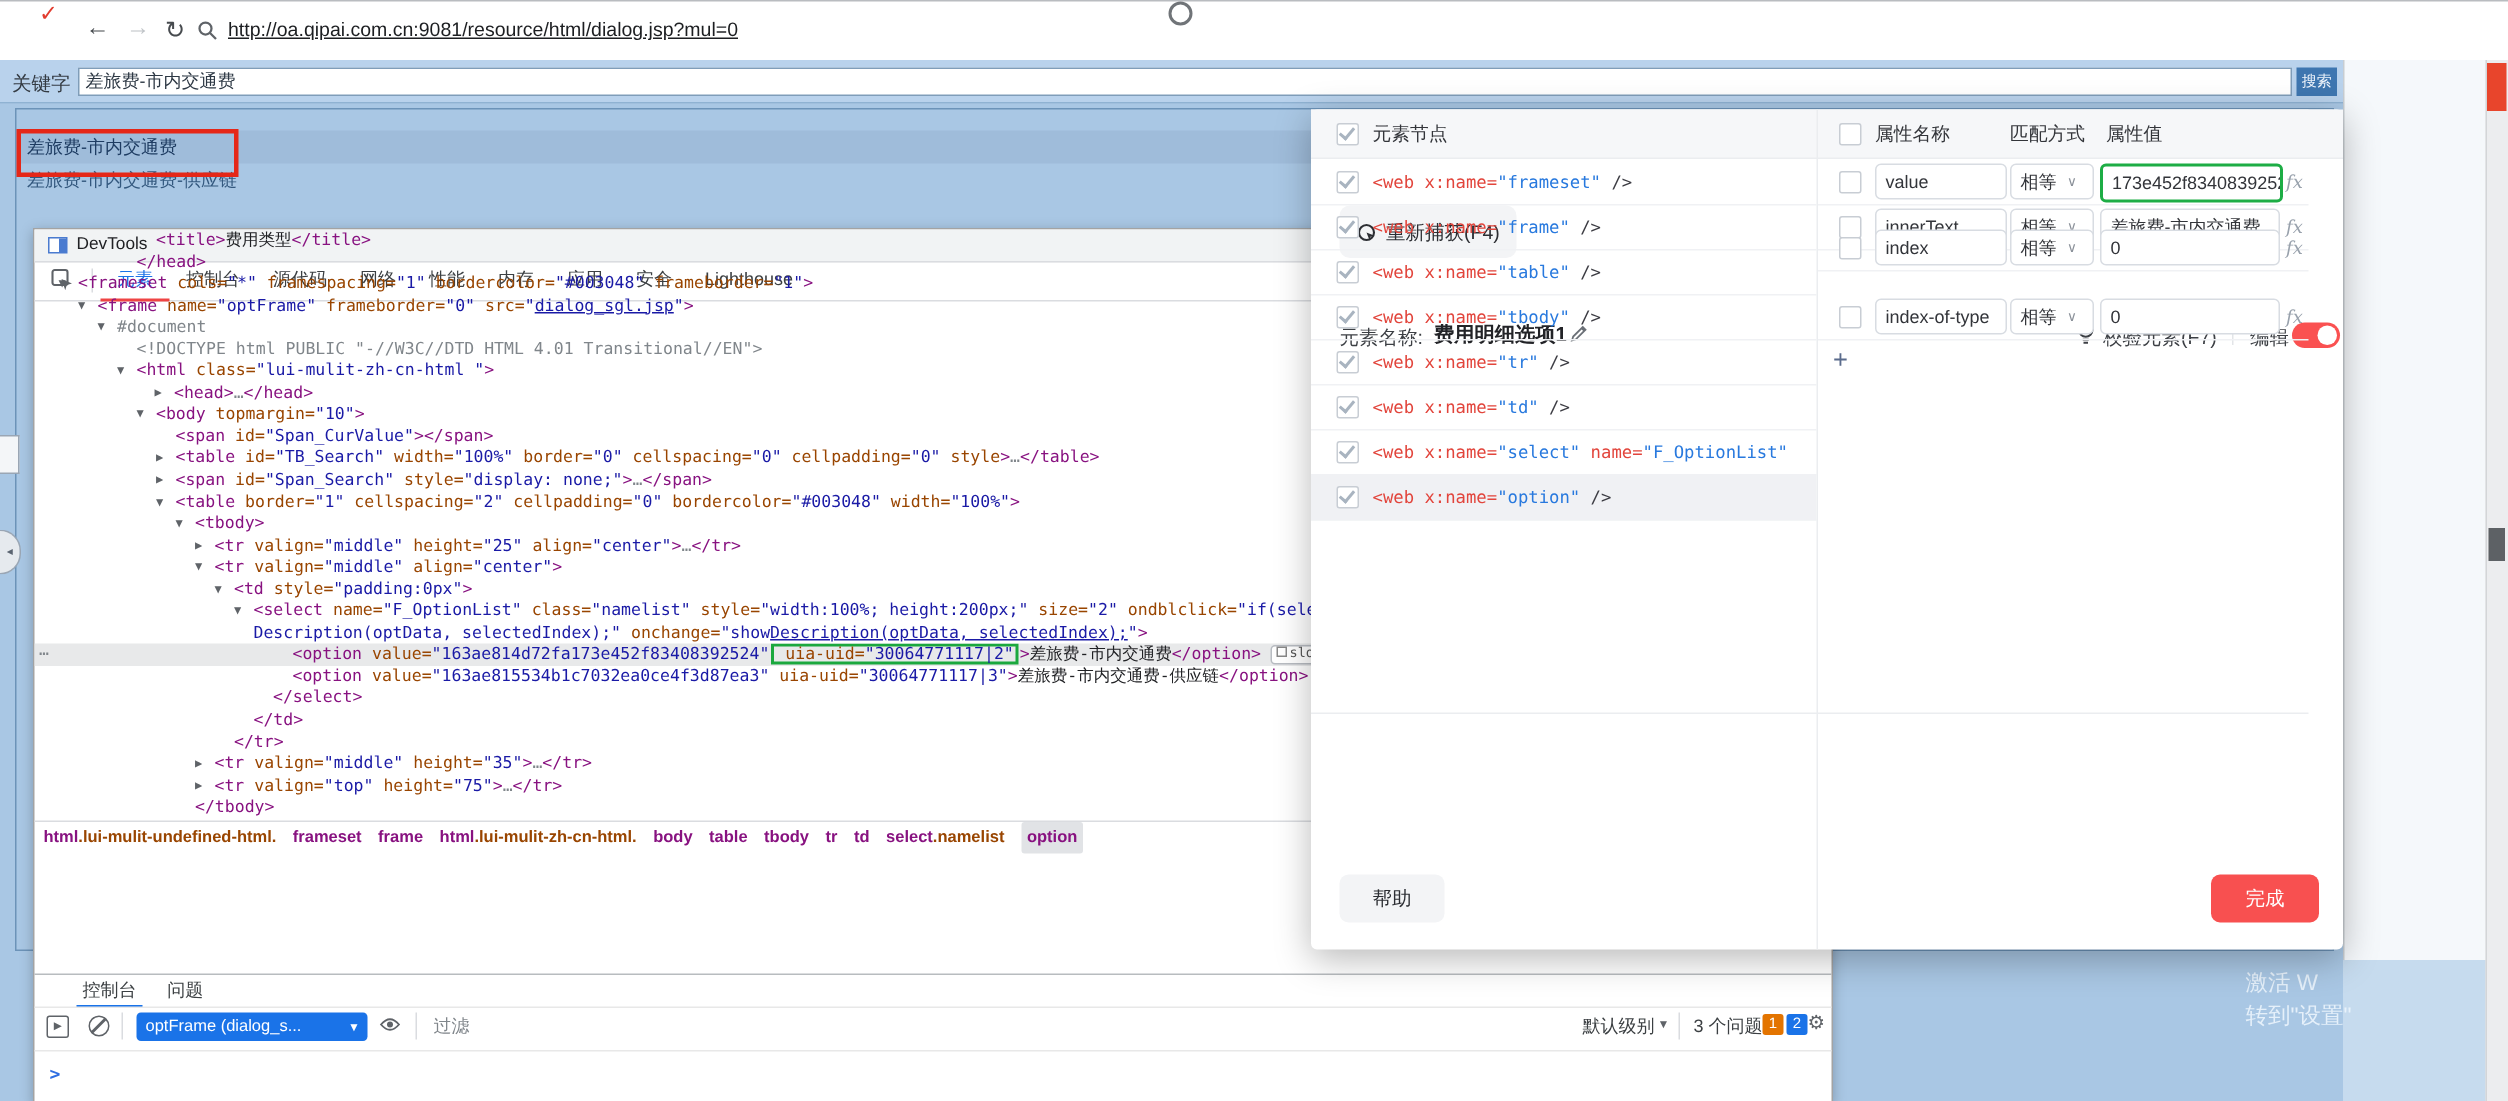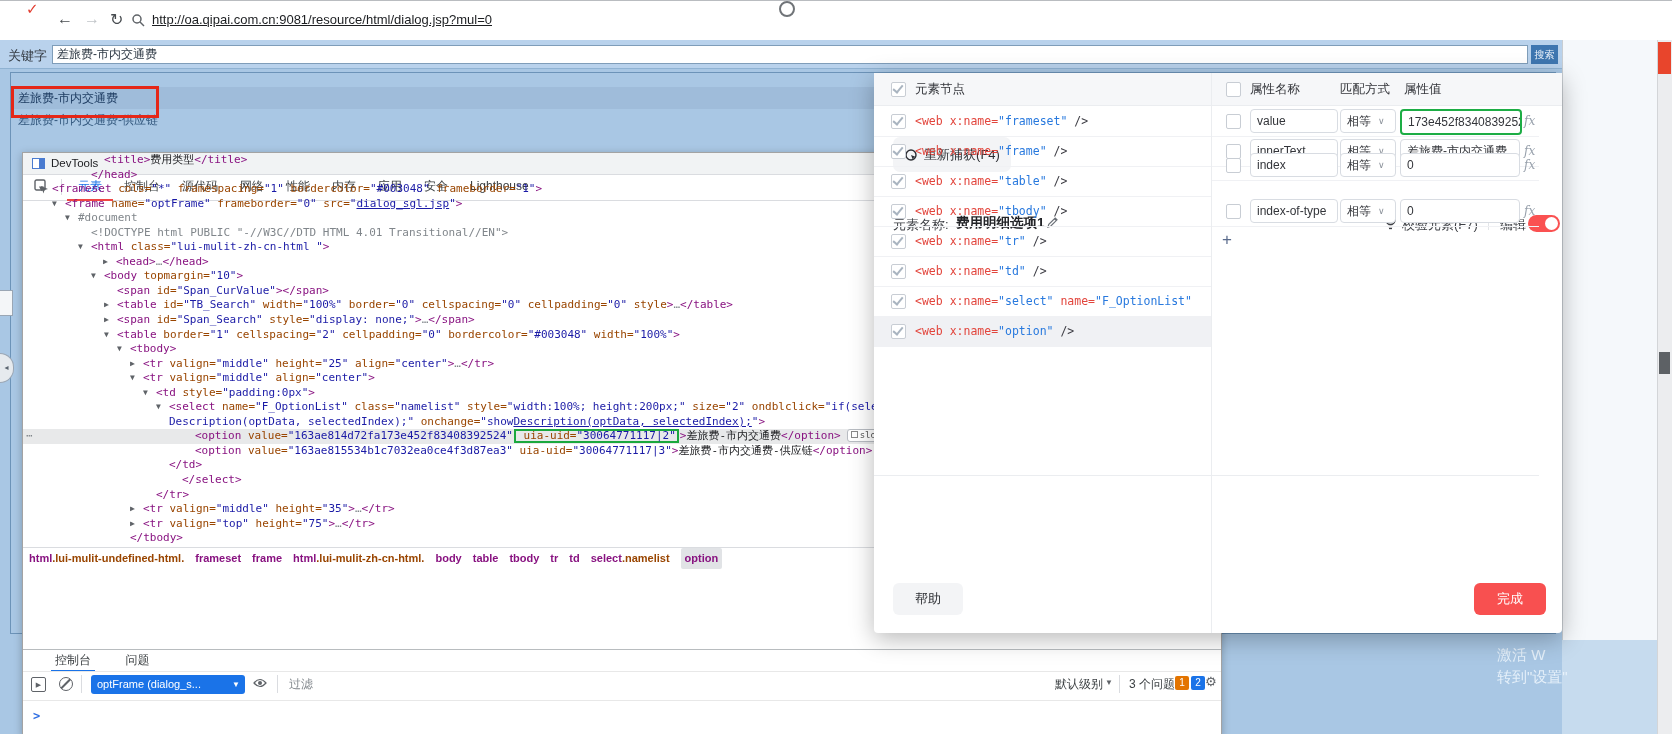--- a/index.html
+++ b/index.html
@@ -64,21 +64,21 @@
   .styles-frag{left:1076px;top:462px;font-family:"DejaVu Sans Mono",monospace;font-size:11px;color:#c0392b;}
   .drawer-x{left:1176px;top:458px;font-size:15px;color:#5f6368;}
 
   .crumbs{left:0;top:474px;width:1014px;height:22px;border-top:1px solid #dadce0;font-size:11px;line-height:21px;white-space:nowrap;overflow:hidden;padding-left:6px;}
   .crumb{display:inline-block;margin-right:11px;font-weight:bold;}
   .crumb .cb-t{color:#881280;} .crumb .cb-c{color:#994500;}
   .crumb.active{background:#e1e3e6;border-radius:2px;padding:0 4px;}
 
   .drawer-top{left:0;top:496px;width:100%;height:1px;background:#b8bcbf;}
   .ctabs{left:0;top:497px;width:100%;height:21px;}
-  .ctab{display:inline-block;font-size:12px;color:#3c4043;line-height:20px;padding:0 4px;margin-left:22px;}
+  .ctab{display:inline-block;font-size:12px;color:#3c4043;line-height:20px;padding:0 4px;margin-left:8px;}
   .ctab.active{border-bottom:2px solid #1a73e8;}
   .ctoolbar{left:0;top:518px;width:100%;height:28px;border-top:1px solid #e8e8e8;border-bottom:1px solid #e8e8e8;}
   .runico{left:8px;top:524px;width:13px;height:13px;border:1px solid #5f6368;border-radius:2px;font-size:7px;color:#5f6368;text-align:center;line-height:13px;}
   .blockico{left:36px;top:524px;width:12px;height:12px;border:1.5px solid #5f6368;border-radius:50%;}
   .blockico::after{content:"";position:absolute;left:-1px;top:5px;width:13px;height:1.5px;background:#5f6368;transform:rotate(-45deg);}
   .csep{top:522px;width:1px;height:18px;background:#dadce0;}
   .ctx{left:68px;top:522px;width:148px;height:19px;background:#1a73e8;border-radius:3px;color:#fff;font-size:11px;line-height:19px;padding-left:6px;}
   .ctx .car{float:right;margin-right:5px;font-size:8px;}
   .eyeico{left:230px;top:524px;width:14px;height:12px;}
   .filter{left:266px;top:523px;font-size:12px;color:#80868b;}
@@ -194,22 +194,22 @@
         <div class="code-line" style="padding-left: 94px;"><span class="seg-a">▶</span><span class="seg-t">&lt;span</span><span class="seg-n"> id=</span><span class="seg-v">"Span_Search"</span><span class="seg-n"> style=</span><span class="seg-v">"display: none;"</span><span class="seg-t">&gt;</span><span class="seg-g">…</span><span class="seg-t">&lt;/span&gt;</span></div>
         <div class="code-line" style="padding-left: 94px;"><span class="seg-a">▼</span><span class="seg-t">&lt;table</span><span class="seg-n"> border=</span><span class="seg-v">"1"</span><span class="seg-n"> cellspacing=</span><span class="seg-v">"2"</span><span class="seg-n"> cellpadding=</span><span class="seg-v">"0"</span><span class="seg-n"> bordercolor=</span><span class="seg-v">"#003048"</span><span class="seg-n"> width=</span><span class="seg-v">"100%"</span><span class="seg-t">&gt;</span></div>
         <div class="code-line" style="padding-left: 107px;"><span class="seg-a">▼</span><span class="seg-t">&lt;tbody&gt;</span></div>
         <div class="code-line" style="padding-left: 120px;"><span class="seg-a">▶</span><span class="seg-t">&lt;tr</span><span class="seg-n"> valign=</span><span class="seg-v">"middle"</span><span class="seg-n"> height=</span><span class="seg-v">"25"</span><span class="seg-n"> align=</span><span class="seg-v">"center"</span><span class="seg-t">&gt;</span><span class="seg-g">…</span><span class="seg-t">&lt;/tr&gt;</span></div>
         <div class="code-line" style="padding-left: 120px;"><span class="seg-a">▼</span><span class="seg-t">&lt;tr</span><span class="seg-n"> valign=</span><span class="seg-v">"middle"</span><span class="seg-n"> align=</span><span class="seg-v">"center"</span><span class="seg-t">&gt;</span></div>
         <div class="code-line" style="padding-left: 133px;"><span class="seg-a">▼</span><span class="seg-t">&lt;td</span><span class="seg-n"> style=</span><span class="seg-v">"padding:0px"</span><span class="seg-t">&gt;</span></div>
         <div class="code-line" style="padding-left: 146px;"><span class="seg-a">▼</span><span class="seg-t">&lt;select</span><span class="seg-n"> name=</span><span class="seg-v">"F_OptionList"</span><span class="seg-n"> class=</span><span class="seg-v">"namelist"</span><span class="seg-n"> style=</span><span class="seg-v">"width:100%; height:200px;"</span><span class="seg-n"> size=</span><span class="seg-v">"2"</span><span class="seg-n"> ondblclick=</span><span class="seg-v">"if(selectedInd</span></div>
         <div class="code-line" style="padding-left: 146px;"><span class="seg-v">Description(optData, selectedIndex);"</span><span class="seg-n"> onchange=</span><span class="seg-v">"show</span><span class="seg-u">Description(optData, selectedIndex);</span><span class="seg-v">"</span><span class="seg-t">&gt;</span></div>
         <div class="code-line sel" style="padding-left: 172px;"><span class="gut">⋯</span><span class="seg-t">&lt;option</span><span class="seg-n"> value=</span><span class="seg-v">"163ae814d72fa173e452f83408392524"</span><span class="greenbox"><span class="seg-n"> uia-uid=</span><span class="seg-v">"30064771117|2"</span></span><span class="seg-t">&gt;</span><span class="seg-x">差旅费-市内交通费</span><span class="seg-t">&lt;/option&gt;</span><span class="slotbadge"><span class="slotico"></span>slot</span><span class="seg-e">== $0</span></div>
         <div class="code-line" style="padding-left: 172px;"><span class="seg-t">&lt;option</span><span class="seg-n"> value=</span><span class="seg-v">"163ae815534b1c7032ea0ce4f3d87ea3"</span><span class="seg-n"> uia-uid=</span><span class="seg-v">"30064771117|3"</span><span class="seg-t">&gt;</span><span class="seg-x">差旅费-市内交通费-供应链</span><span class="seg-t">&lt;/option&gt;</span><span class="slotbadge"><span class="slotico"></span>slot</span></div>
+        <div class="code-line" style="padding-left: 159px;"><span class="seg-t">&lt;/select&gt;</span></div>
         <div class="code-line" style="padding-left: 146px;"><span class="seg-t">&lt;/td&gt;</span></div>
-        <div class="code-line" style="padding-left: 159px;"><span class="seg-t">&lt;/select&gt;</span></div>
         <div class="code-line" style="padding-left: 133px;"><span class="seg-t">&lt;/tr&gt;</span></div>
         <div class="code-line" style="padding-left: 120px;"><span class="seg-a">▶</span><span class="seg-t">&lt;tr</span><span class="seg-n"> valign=</span><span class="seg-v">"middle"</span><span class="seg-n"> height=</span><span class="seg-v">"35"</span><span class="seg-t">&gt;</span><span class="seg-g">…</span><span class="seg-t">&lt;/tr&gt;</span></div>
         <div class="code-line" style="padding-left: 120px;"><span class="seg-a">▶</span><span class="seg-t">&lt;tr</span><span class="seg-n"> valign=</span><span class="seg-v">"top"</span><span class="seg-n"> height=</span><span class="seg-v">"75"</span><span class="seg-t">&gt;</span><span class="seg-g">…</span><span class="seg-t">&lt;/tr&gt;</span></div>
         <div class="code-line" style="padding-left: 107px;"><span class="seg-t">&lt;/tbody&gt;</span></div>
       </div>
 
     <div class="abs dt-vdiv"></div>
     <div class="abs styles-hline"></div>
     <div class="abs styles-frag">font-size: 12px;</div>
     <div class="abs drawer-x">×</div>

